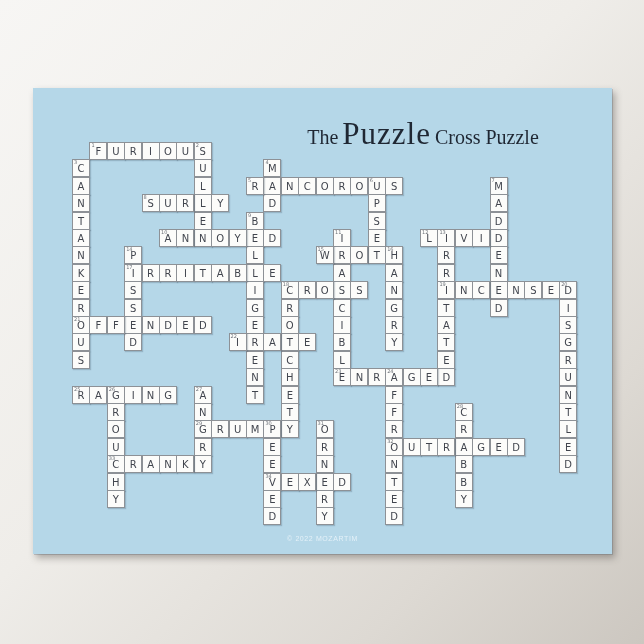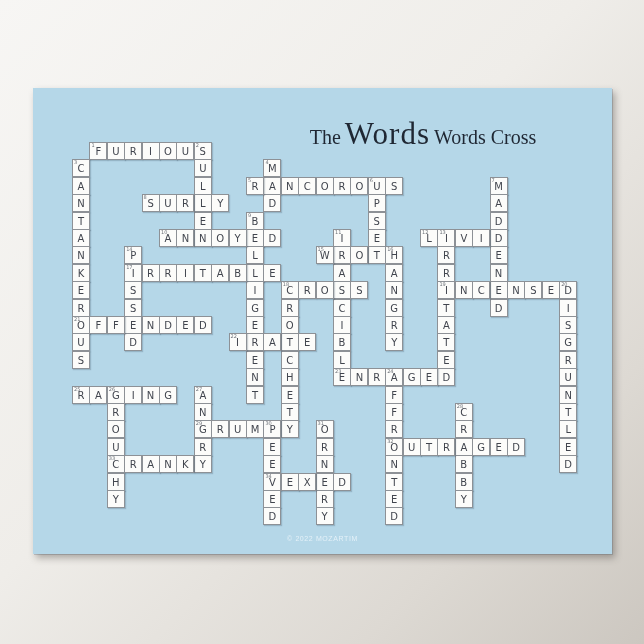--- a/index.html
+++ b/index.html
@@ -47,22 +47,22 @@
   }
 </style>
 </head>
 <body>
 
 <div class="stage">
   <div class="poster">
 
     <div class="title">
       <span class="t-small">The</span>
-      <span class="t-big">Words</span>
-      <span class="t-small">Words Cross</span>
+      <span class="t-big">Puzzle</span>
+      <span class="t-small">Cross Puzzle</span>
     </div>
 
     <div class="grid">
         <div class="cell" style="left: 17.4px; top: 0px;">
           <span class="num">1</span>
           <span class="letter">F</span>
         </div>
         <div class="cell" style="left: 34.8px; top: 0px;">
           <span class="letter">U</span>
         </div>

